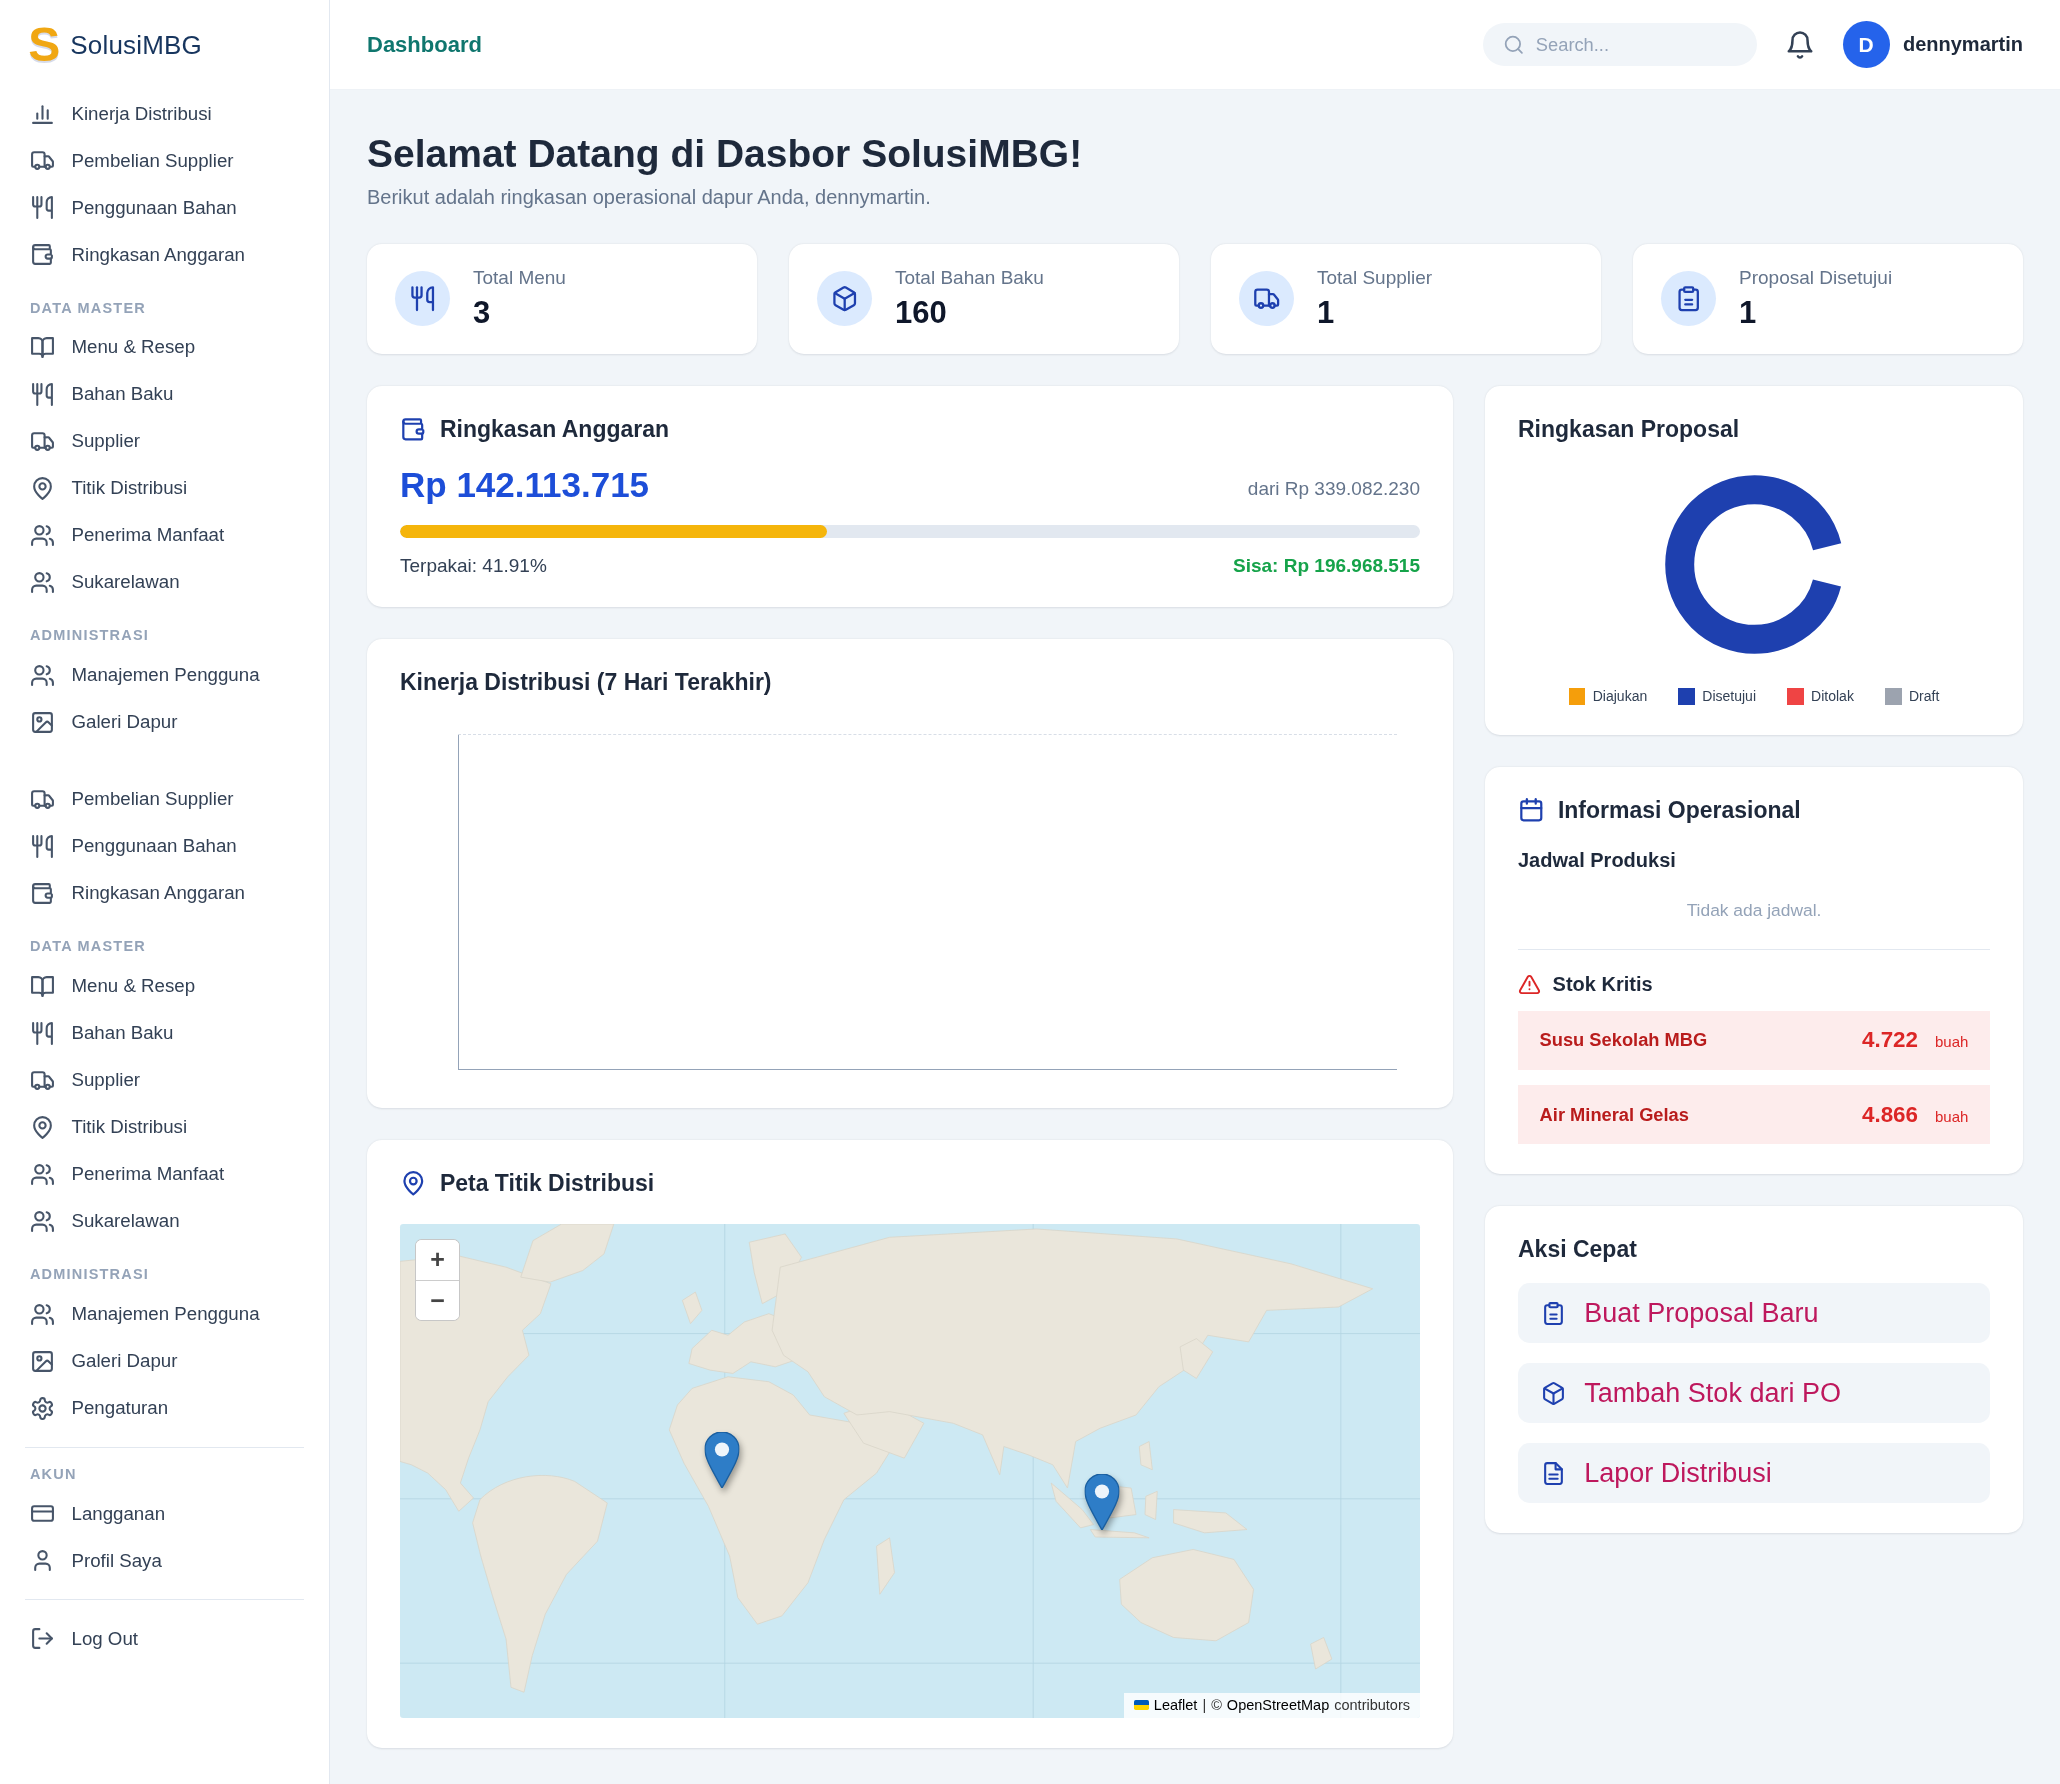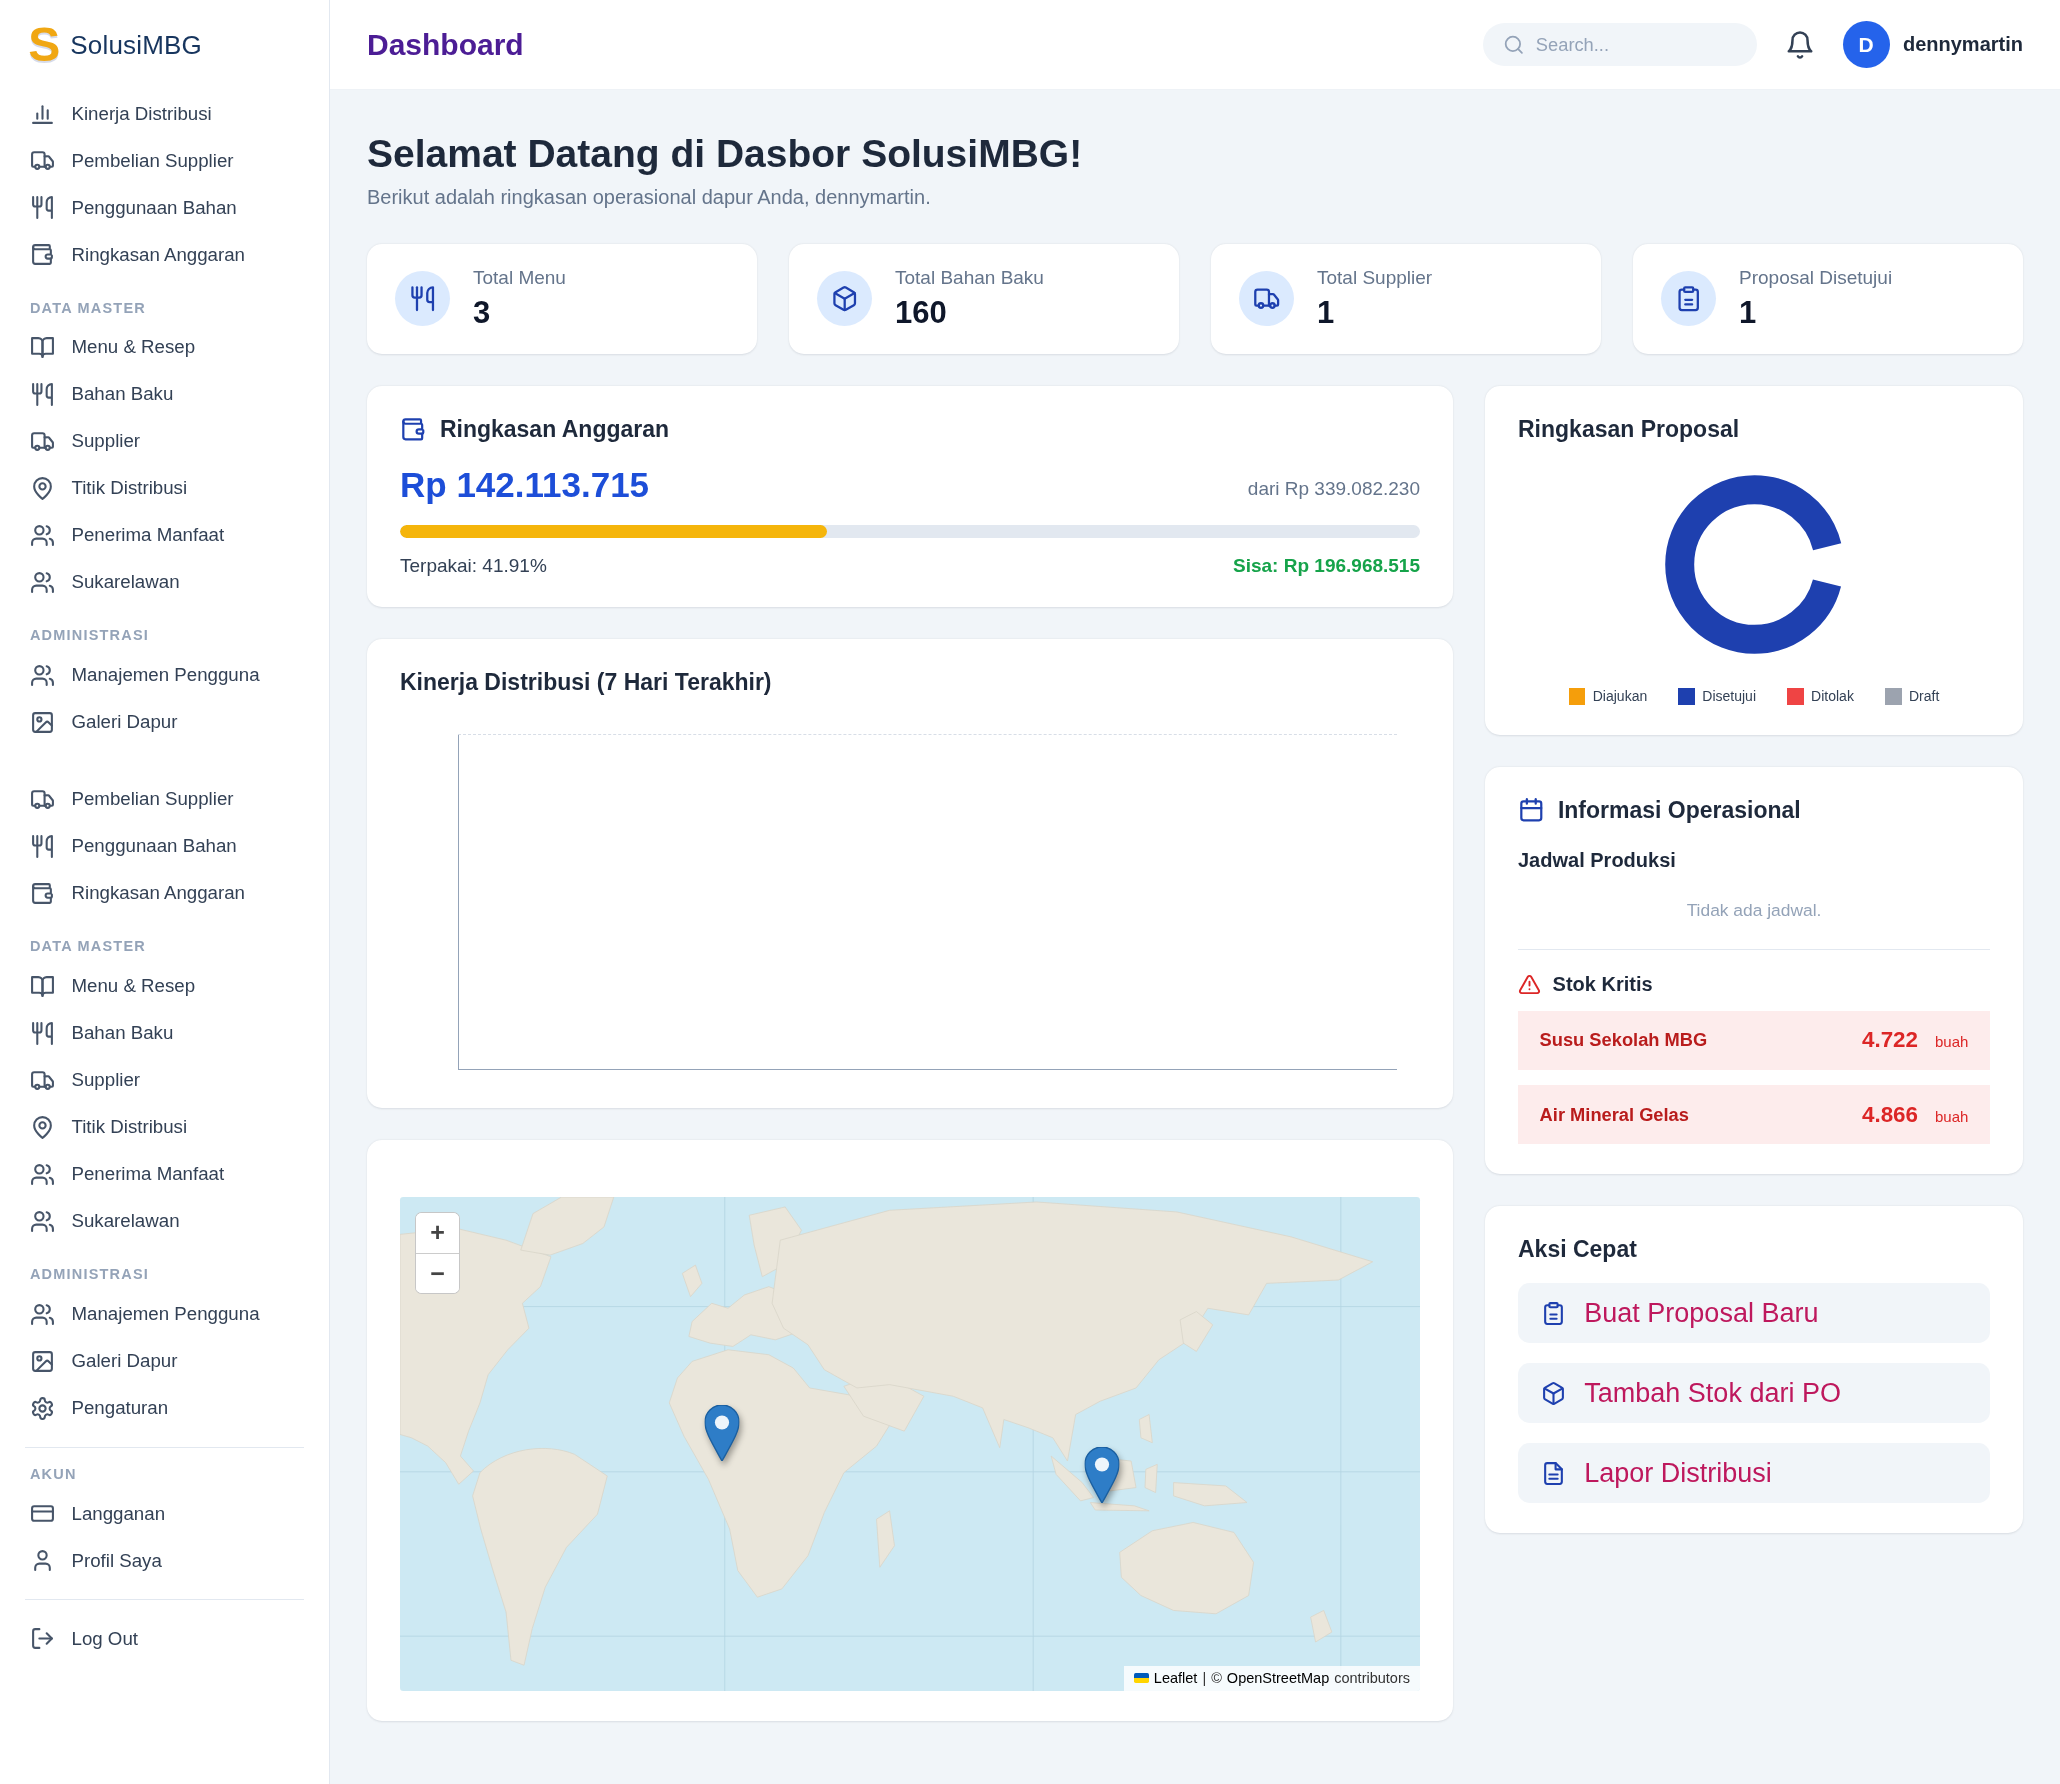--- a/index.html
+++ b/index.html
@@ -31,21 +31,21 @@
   .nav-item svg { width: 25px; height: 25px; color: #475569; flex: none; }
   .nav-group.block-gap { margin-top: 30px; }
   .nav-divider { border-top: 0.8px solid #e2e8f0; margin: 15px 8.3px; }
 
   
   .main { flex: 1; display: flex; flex-direction: column; min-width: 0; }
   .topbar { height: 90px; min-height: 90px; background: #ffffff;
             border-bottom: 0.8px solid #eef2f6;
             display: flex; align-items: center; justify-content: space-between;
             padding: 0 37px; }
-  .topbar-title { font-size: 30px; font-weight: 700; color: #4c1d95; }
+  .topbar-title { font-size: 22px; font-weight: 700; color: #0f766e; }
   .topbar-right { display: flex; align-items: center; gap: 28px; }
   .search-box { display: flex; align-items: center; gap: 11.6px; background: #f1f5f9;
                 border-radius: 830px; height: 43px; width: 274px; padding: 0 20px; }
   .search-box svg { width: 21.6px; height: 21.6px; color: #94a3b8; flex: none; }
   .search-box input { border: none; background: transparent; outline: none;
                       font-size: 18.3px; color: #334155; width: 100%;
                       font-family: inherit; }
   .search-box input::placeholder { color: #94a3b8; }
   .bell-btn svg { width: 30px; height: 30px; color: #334155; display: block; }
   .user-chip { display: flex; align-items: center; gap: 13.3px; cursor: pointer; }
@@ -591,20 +591,26 @@
           </section>
 
           <section class="card pad-card perf-card">
             <h2 class="card-title">Kinerja Distribusi (7 Hari Terakhir)</h2>
             <div class="chart-area">
               <div class="chart-dash"></div>
             </div>
           </section>
 
           <section class="card pad-card map-card">
+            <div class="card-title-row">
+              <svg viewBox="0 0 32 32" width="26.6" height="26.6">
+                  <use href="#i-pin"></use>
+                </svg>
+              <h2 class="card-title">Peta Titik Distribusi</h2>
+            </div>
             <div class="map-box">
               <svg class="map-svg" viewBox="0 0 1250 595" preserveAspectRatio="none">
 
                 <g stroke="#9ec4d4" stroke-width="1" opacity="0.55">
                   <line x1="398" y1="0" x2="398" y2="595"></line>
                   <line x1="776" y1="0" x2="776" y2="595"></line>
                   <line x1="1153" y1="0" x2="1153" y2="595"></line>
                   <line x1="0" y1="132" x2="1250" y2="132"></line>
                   <line x1="0" y1="331" x2="1250" y2="331"></line>
                   <line x1="0" y1="529" x2="1250" y2="529"></line>

